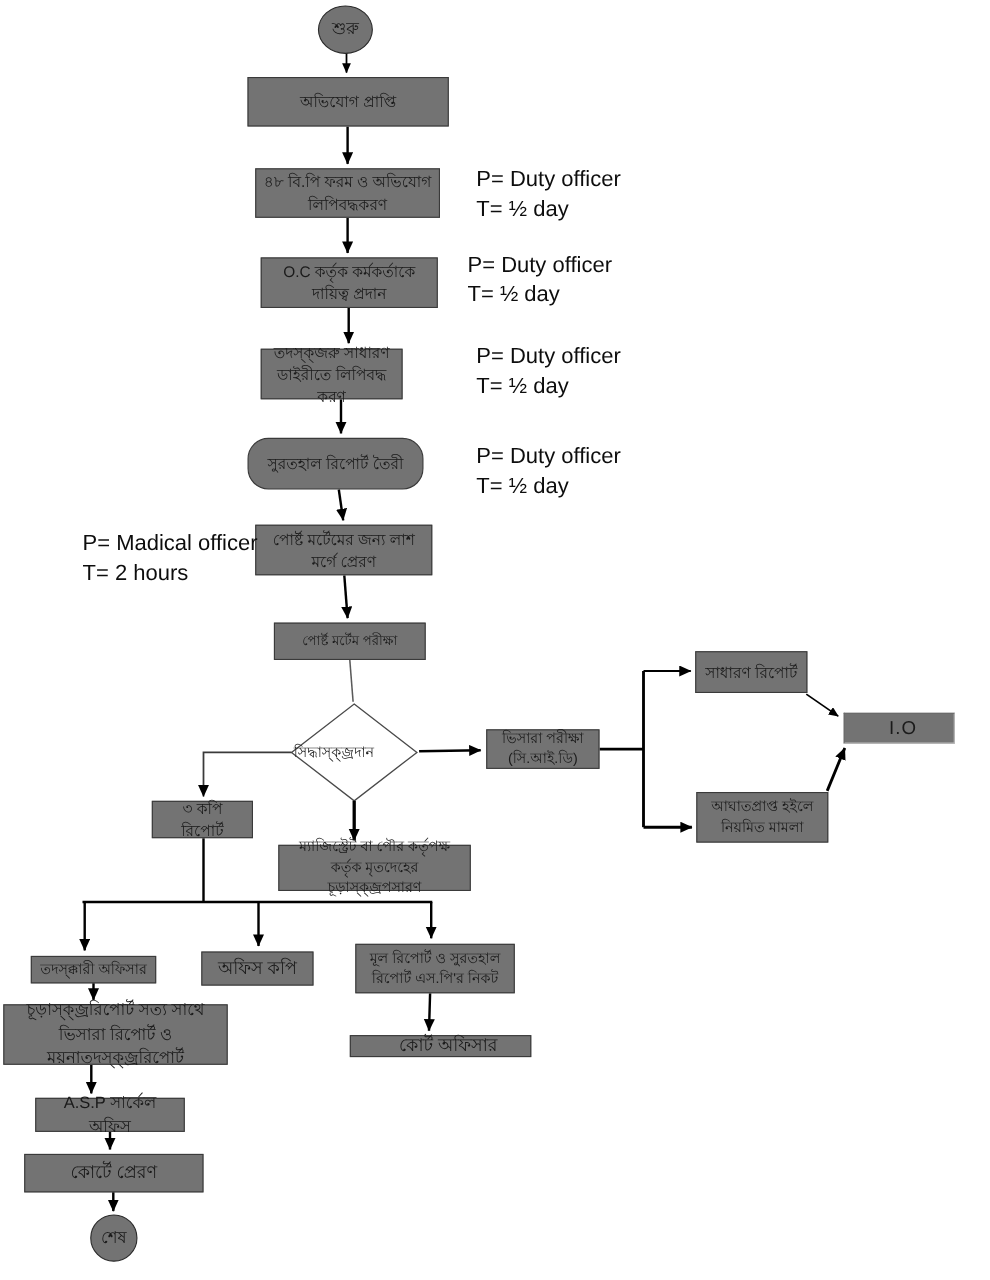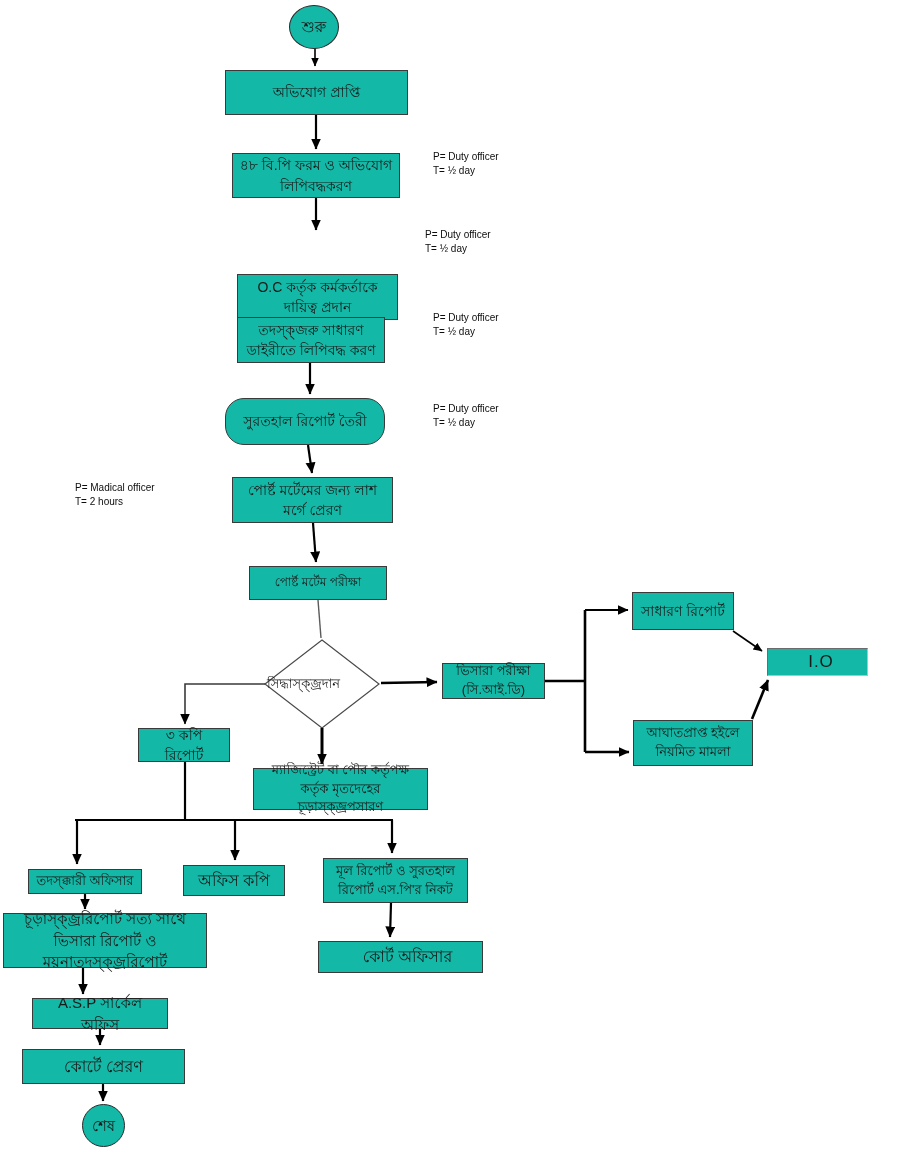--- a/index.html
+++ b/index.html
@@ -1,27 +1,27 @@
 <!DOCTYPE html>
 <html><head>
 <meta charset="utf-8">
 <style>
   html,body{margin:0;padding:0;background:#ffffff;}
   body{width:900px;height:1164px;position:relative;overflow:hidden;
        font-family:"Liberation Sans","DejaVu Sans",sans-serif;color:#111;}
   #canvas{position:absolute;inset:0;width:900px;height:1164px;}
   svg.wires{position:absolute;left:0;top:0;z-index:1;}
-  .node{position:absolute;z-index:2;box-sizing:border-box;background:#14b8a6;
+  .node{position:absolute;z-index:2;box-sizing:border-box;background:#737373;
         border:1px solid #3a3a3a;display:flex;align-items:center;justify-content:center;
         text-align:center;font-size:14px;line-height:1.45;padding:2px 6px;color:#1a1a1a;}
   .terminator{border-radius:50%;border:1.4px solid #2b2b2b;font-size:15px;padding:0;}
   .diamond-label{position:absolute;z-index:3;background:transparent;border:none;
         display:flex;align-items:center;text-align:center;
         font-size:13px;color:#1a1a1a;}
-  .ann{position:absolute;z-index:2;font-size:10px;line-height:1.35;color:#0d0d0d;
+  .ann{position:absolute;z-index:2;font-size:20px;line-height:1.35;color:#0d0d0d;
        white-space:nowrap;text-align:left;}
   .sm{font-size:12px;}
   .md{font-size:13px;}
   .lg{font-size:16px;}
   .io-box{border-color:#6b6b6b;border-right-color:#bdbdbd;border-bottom-color:#bdbdbd;
           font-size:17px;letter-spacing:1px;padding-left:13px;}
 </style>
 </head>
 <body>
 
@@ -82,24 +82,24 @@
   <div class="node terminator" style="left:82px;top:1104px;width:43px;height:43px;">
     <span>শেষ</span>
   </div>
 
   <div class="node" style="left:225px;top:70px;width:183px;height:45px;">
     <span>অভিযোগ প্রাপ্তি</span>
   </div>
   <div class="node" style="left:232px;top:153px;width:168px;height:45px;">
     <span>৪৮ বি.পি ফরম ও অভিযোগ লিপিবদ্ধকরণ</span>
   </div>
-  <div class="node" style="left:237px;top:234px;width:161px;height:46px;margin-top:40px;">
+  <div class="node" style="left:237px;top:234px;width:161px;height:46px;">
     <span>O.C কর্তৃক কর্মকর্তাকে দায়িত্ব প্রদান</span>
   </div>
-  <div class="node" style="left:237px;top:317px;width:148px;height:46px;align-items:center;">
+  <div class="node" style="left:237px;top:317px;width:129px;height:46px;align-items:center;">
     <span>তদস্ক্জরু সাধারণ ডাইরীতে লিপিবদ্ধ করণ</span>
   </div>
   <div class="node" style="left:225px;top:398px;width:160px;height:47px;border-radius:19px;">
     <span>সুরতহাল রিপোর্ট তৈরী</span>
   </div>
   <div class="node" style="left:232px;top:477px;width:161px;height:46px;">
     <span>পোর্ষ্ট মর্টেমের জন্য লাশ মর্গে প্রেরণ</span>
   </div>
   <div class="node sm" style="left:249px;top:566px;width:138px;height:34px;">
     <span>পোর্ষ্ট মর্টেম পরীক্ষা</span>
@@ -131,21 +131,21 @@
 
   <div class="node md" style="left:28px;top:869px;width:114px;height:25px;">
     <span>তদস্ক্কারী অফিসার</span>
   </div>
   <div class="node lg" style="left:183px;top:865px;width:102px;height:31px;">
     <span>অফিস কপি</span>
   </div>
   <div class="node md" style="left:323px;top:858px;width:145px;height:45px;">
     <span>মূল রিপোর্ট ও সুরতহাল রিপোর্ট এস.পি'র নিকট</span>
   </div>
-  <div class="node lg" style="left:318px;top:941px;width:165px;height:32px;padding-left:20px;">
+  <div class="node lg" style="left:318px;top:941px;width:165px;height:20px;padding-left:20px;">
     <span>কোর্ট অফিসার</span>
   </div>
 
   <div class="node lg" style="left:3px;top:913px;width:204px;height:55px;font-size:15px;">
     <span>চূড়াস্ক্জ্ররিপোর্ট সত্য সাথে ভিসারা রিপোর্ট ও ময়নাতদস্ক্জ্ররিপোর্ট</span>
   </div>
   <div class="node lg" style="left:22px;top:1049px;width:163px;height:35px;">
     <span>কোর্টে প্রেরণ</span>
   </div>
   <div class="node" style="left:32px;top:998px;width:136px;height:31px;font-size:15px;">

